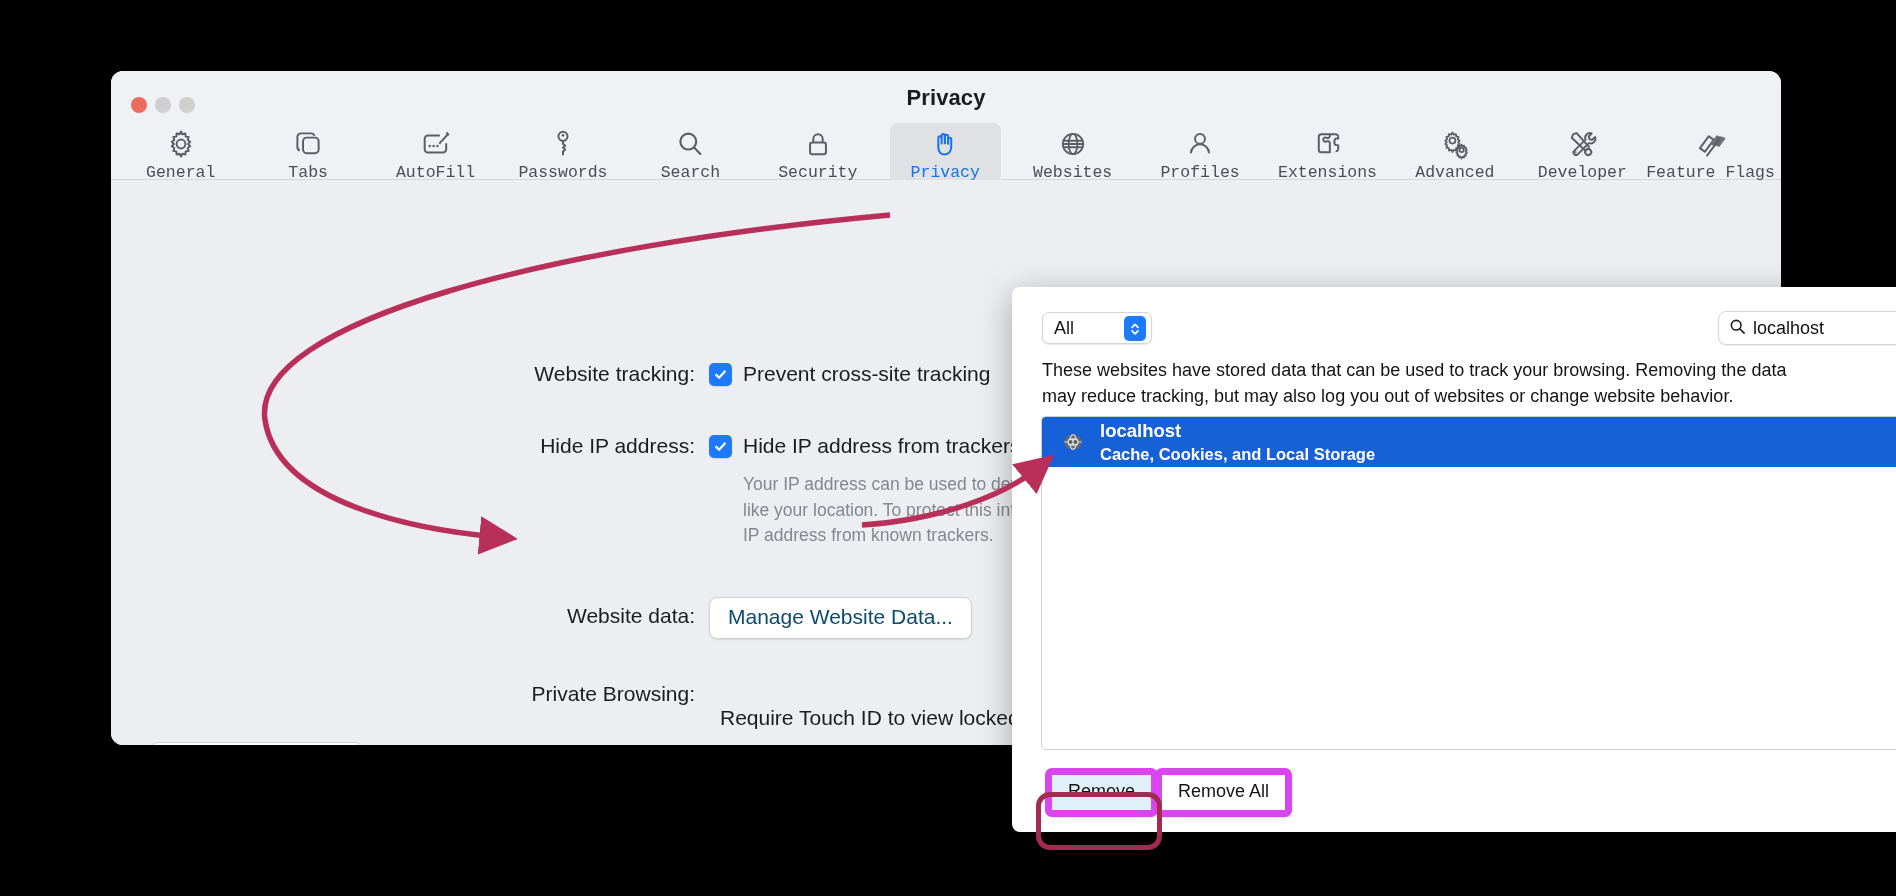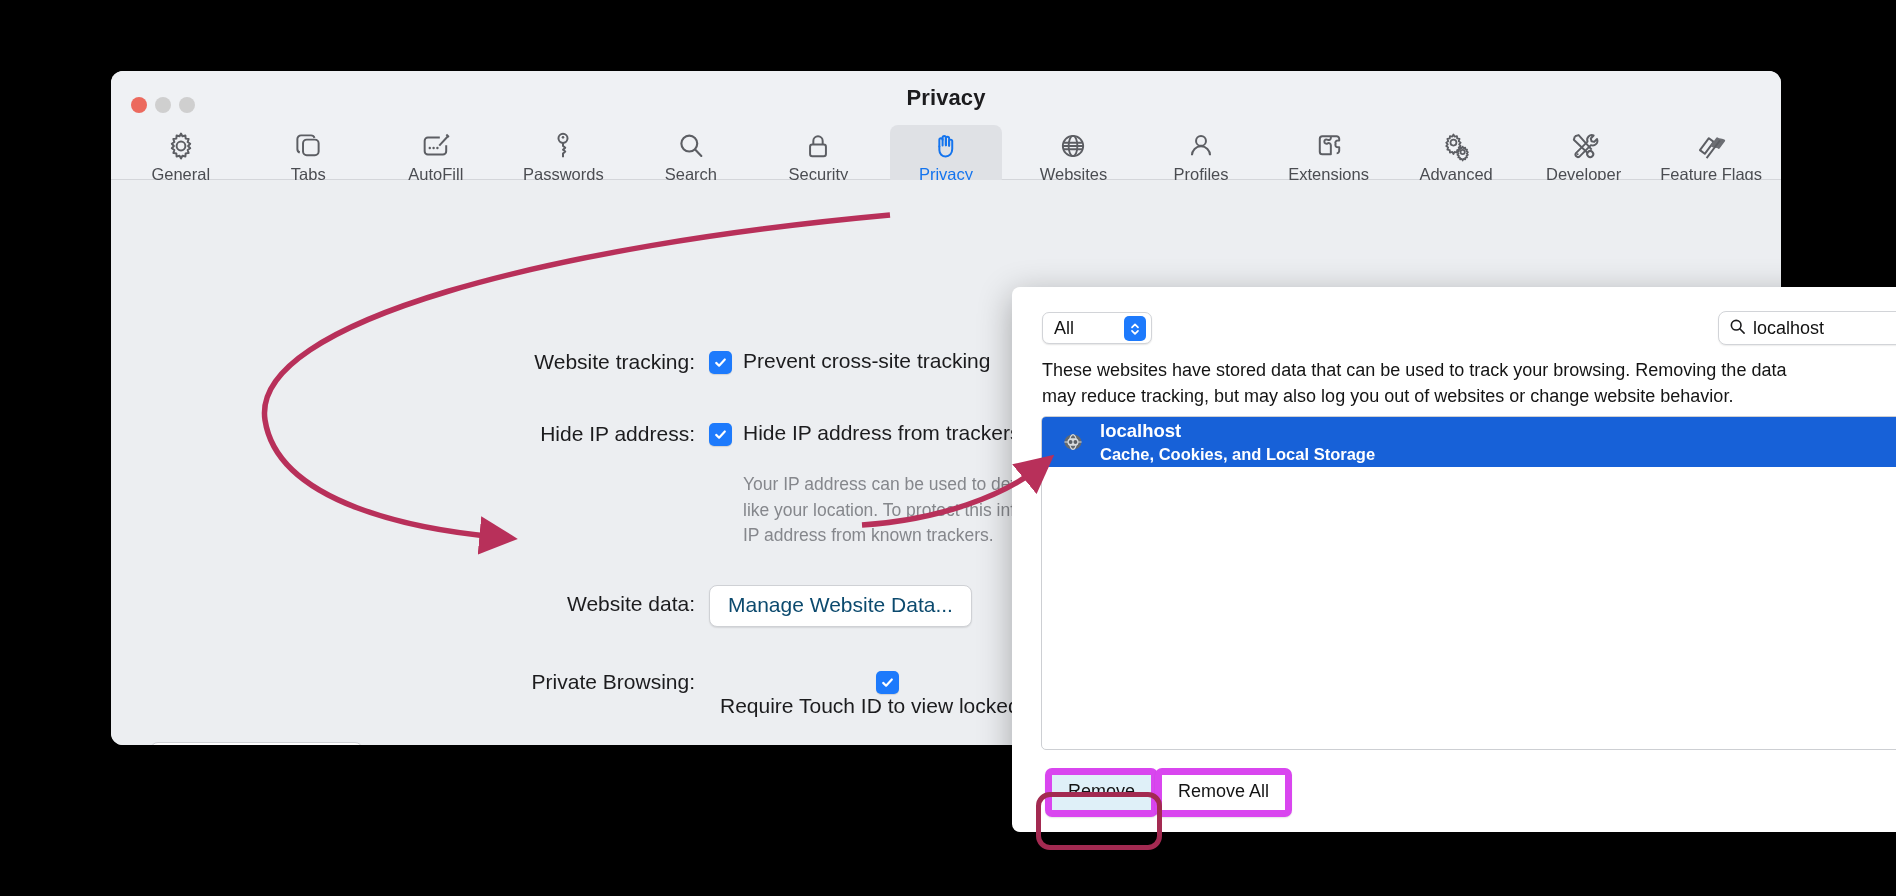--- a/index.html
+++ b/index.html
@@ -42,44 +42,45 @@
     font-size: 22px; font-weight: bold; color: #1c1c1e;
     letter-spacing: 0.1px;
   }
 
   
   #toolbar {
     position: absolute;
     left: 14px; top: 54px; right: 14px;
     height: 56px;
     display: flex;
-    align-items: flex-start;
+    align-items: center;
     justify-content: flex-start;
     gap: 16px;
+    font-family: Liberation Mono, monospace;
   }
   .tb-item {
     width: 113px;
     display: flex; flex-direction: column; align-items: center;
     padding: 4px 2px 2px 2px;
     border-radius: 8px;
     cursor: default;
   }
   .tb-item.selected { background: #dfe1e5; }
   .tb-icon { height: 34px; display:flex; align-items:center; justify-content:center; }
   .tb-icon svg { display: block; }
   .tb-label {
     font-size: 16.5px; color: #4b4d52; margin-top: 2px;
     white-space: nowrap;
   }
   .tb-item.selected .tb-label { color: #1474ee; }
 
   
   #prefs-body { position: absolute; left: 0; right: 0; top: 109px; bottom: 0; background:#eceef1; }
 
-  .row { position: absolute; display: flex; align-items: center; }
+  .row { position: absolute; display: flex; align-items: flex-end; margin-top: 12px; }
   .field-label {
     position: absolute;
     right: 100%;
     padding-right: 14px;
     font-size: 21px; color: #1c1c1e;
     white-space: nowrap;
     top: 2px;
   }
   .cb {
     width: 23px; height: 23px; border-radius: 5px;

